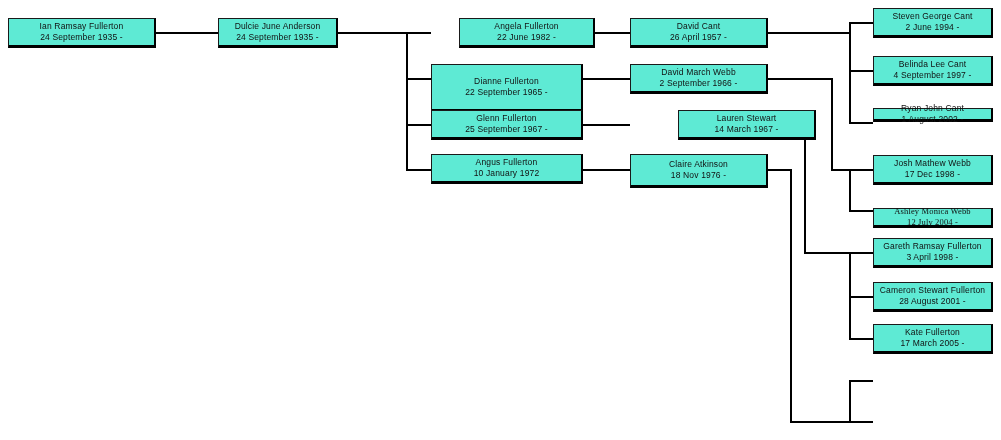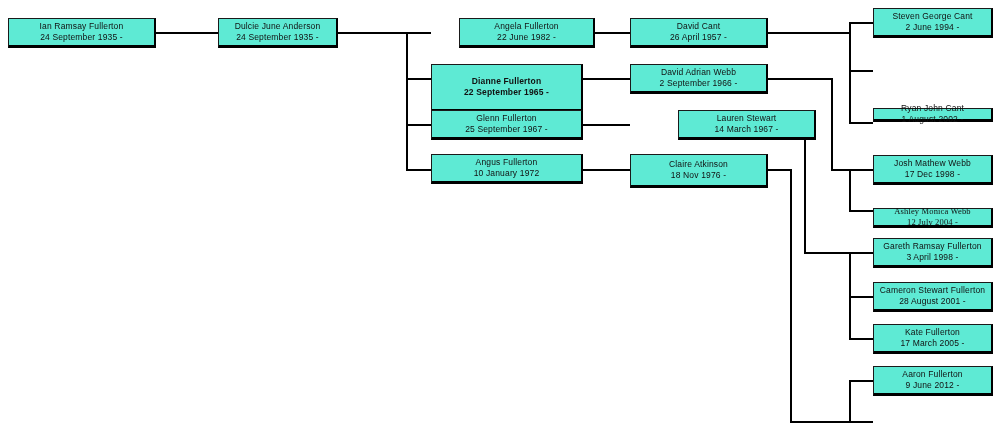--- a/index.html
+++ b/index.html
@@ -101,26 +101,26 @@
       <div class="person-date">24 September 1935 -</div>
     </div>
     <div class="person-box" style="left: 431px; top: 18px; width: 136px; height: 30px; margin-left: 28px;">
       <div class="person-name">Angela Fullerton</div>
       <div class="person-date">22 June 1982 -</div>
     </div>
     <div class="person-box" style="left: 630px; top: 18px; width: 138px; height: 30px;">
       <div class="person-name">David Cant</div>
       <div class="person-date">26 April 1957 -</div>
     </div>
-    <div class="person-box" style="left: 431px; top: 64px; width: 152px; height: 48px; font-weight: bold;">
+    <div class="person-box" style="left: 431px; top: 64px; width: 152px; height: 48px;">
       <div class="person-name">Dianne Fullerton</div>
       <div class="person-date">22 September 1965 -</div>
     </div>
     <div class="person-box" style="left: 630px; top: 64px; width: 138px; height: 30px;">
-      <div class="person-name">David Adrian Webb</div>
+      <div class="person-name">David March Webb</div>
       <div class="person-date">2 September 1966 -</div>
     </div>
     <div class="person-box" style="left: 431px; top: 110px; width: 152px; height: 30px;">
       <div class="person-name">Glenn Fullerton</div>
       <div class="person-date">25 September 1967 -</div>
     </div>
     <div class="person-box" style="left: 630px; top: 110px; width: 138px; height: 30px; margin-left: 48px;">
       <div class="person-name">Lauren Stewart</div>
       <div class="person-date">14 March 1967 -</div>
     </div>
@@ -128,20 +128,24 @@
       <div class="person-name">Angus Fullerton</div>
       <div class="person-date">10 January 1972</div>
     </div>
     <div class="person-box" style="left: 630px; top: 154px; width: 138px; height: 34px;">
       <div class="person-name">Claire Atkinson</div>
       <div class="person-date">18 Nov 1976 -</div>
     </div>
     <div class="person-box" style="left: 873px; top: 8px; width: 120px; height: 30px;">
       <div class="person-name">Steven George Cant</div>
       <div class="person-date">2 June 1994 -</div>
+    </div>
+    <div class="person-box" style="left: 873px; top: 56px; width: 120px; height: 30px;">
+      <div class="person-name">Belinda Lee Cant</div>
+      <div class="person-date">4 September 1997 -</div>
     </div>
     <div class="person-box" style="left: 873px; top: 108px; width: 120px; height: 14px;">
       <div class="person-name">Ryan John Cant</div>
       <div class="person-date">1 August 2002 -</div>
     </div>
     <div class="person-box" style="left: 873px; top: 155px; width: 120px; height: 30px;">
       <div class="person-name">Josh Mathew Webb</div>
       <div class="person-date">17 Dec 1998 -</div>
     </div>
     <div class="person-box" style="left: 873px; top: 208px; width: 120px; height: 20px; font-family: Liberation Serif, serif;">
@@ -153,17 +157,13 @@
       <div class="person-date">3 April 1998 -</div>
     </div>
     <div class="person-box" style="left: 873px; top: 282px; width: 120px; height: 30px;">
       <div class="person-name">Cameron Stewart Fullerton</div>
       <div class="person-date">28 August 2001 -</div>
     </div>
     <div class="person-box" style="left: 873px; top: 324px; width: 120px; height: 30px;">
       <div class="person-name">Kate Fullerton</div>
       <div class="person-date">17 March 2005 -</div>
     </div>
-    <div class="person-box" style="left: 873px; top: 366px; width: 120px; height: 30px;">
-      <div class="person-name">Aaron Fullerton</div>
-      <div class="person-date">9 June 2012 -</div>
-    </div>
   </div>
 
 </body></html>

